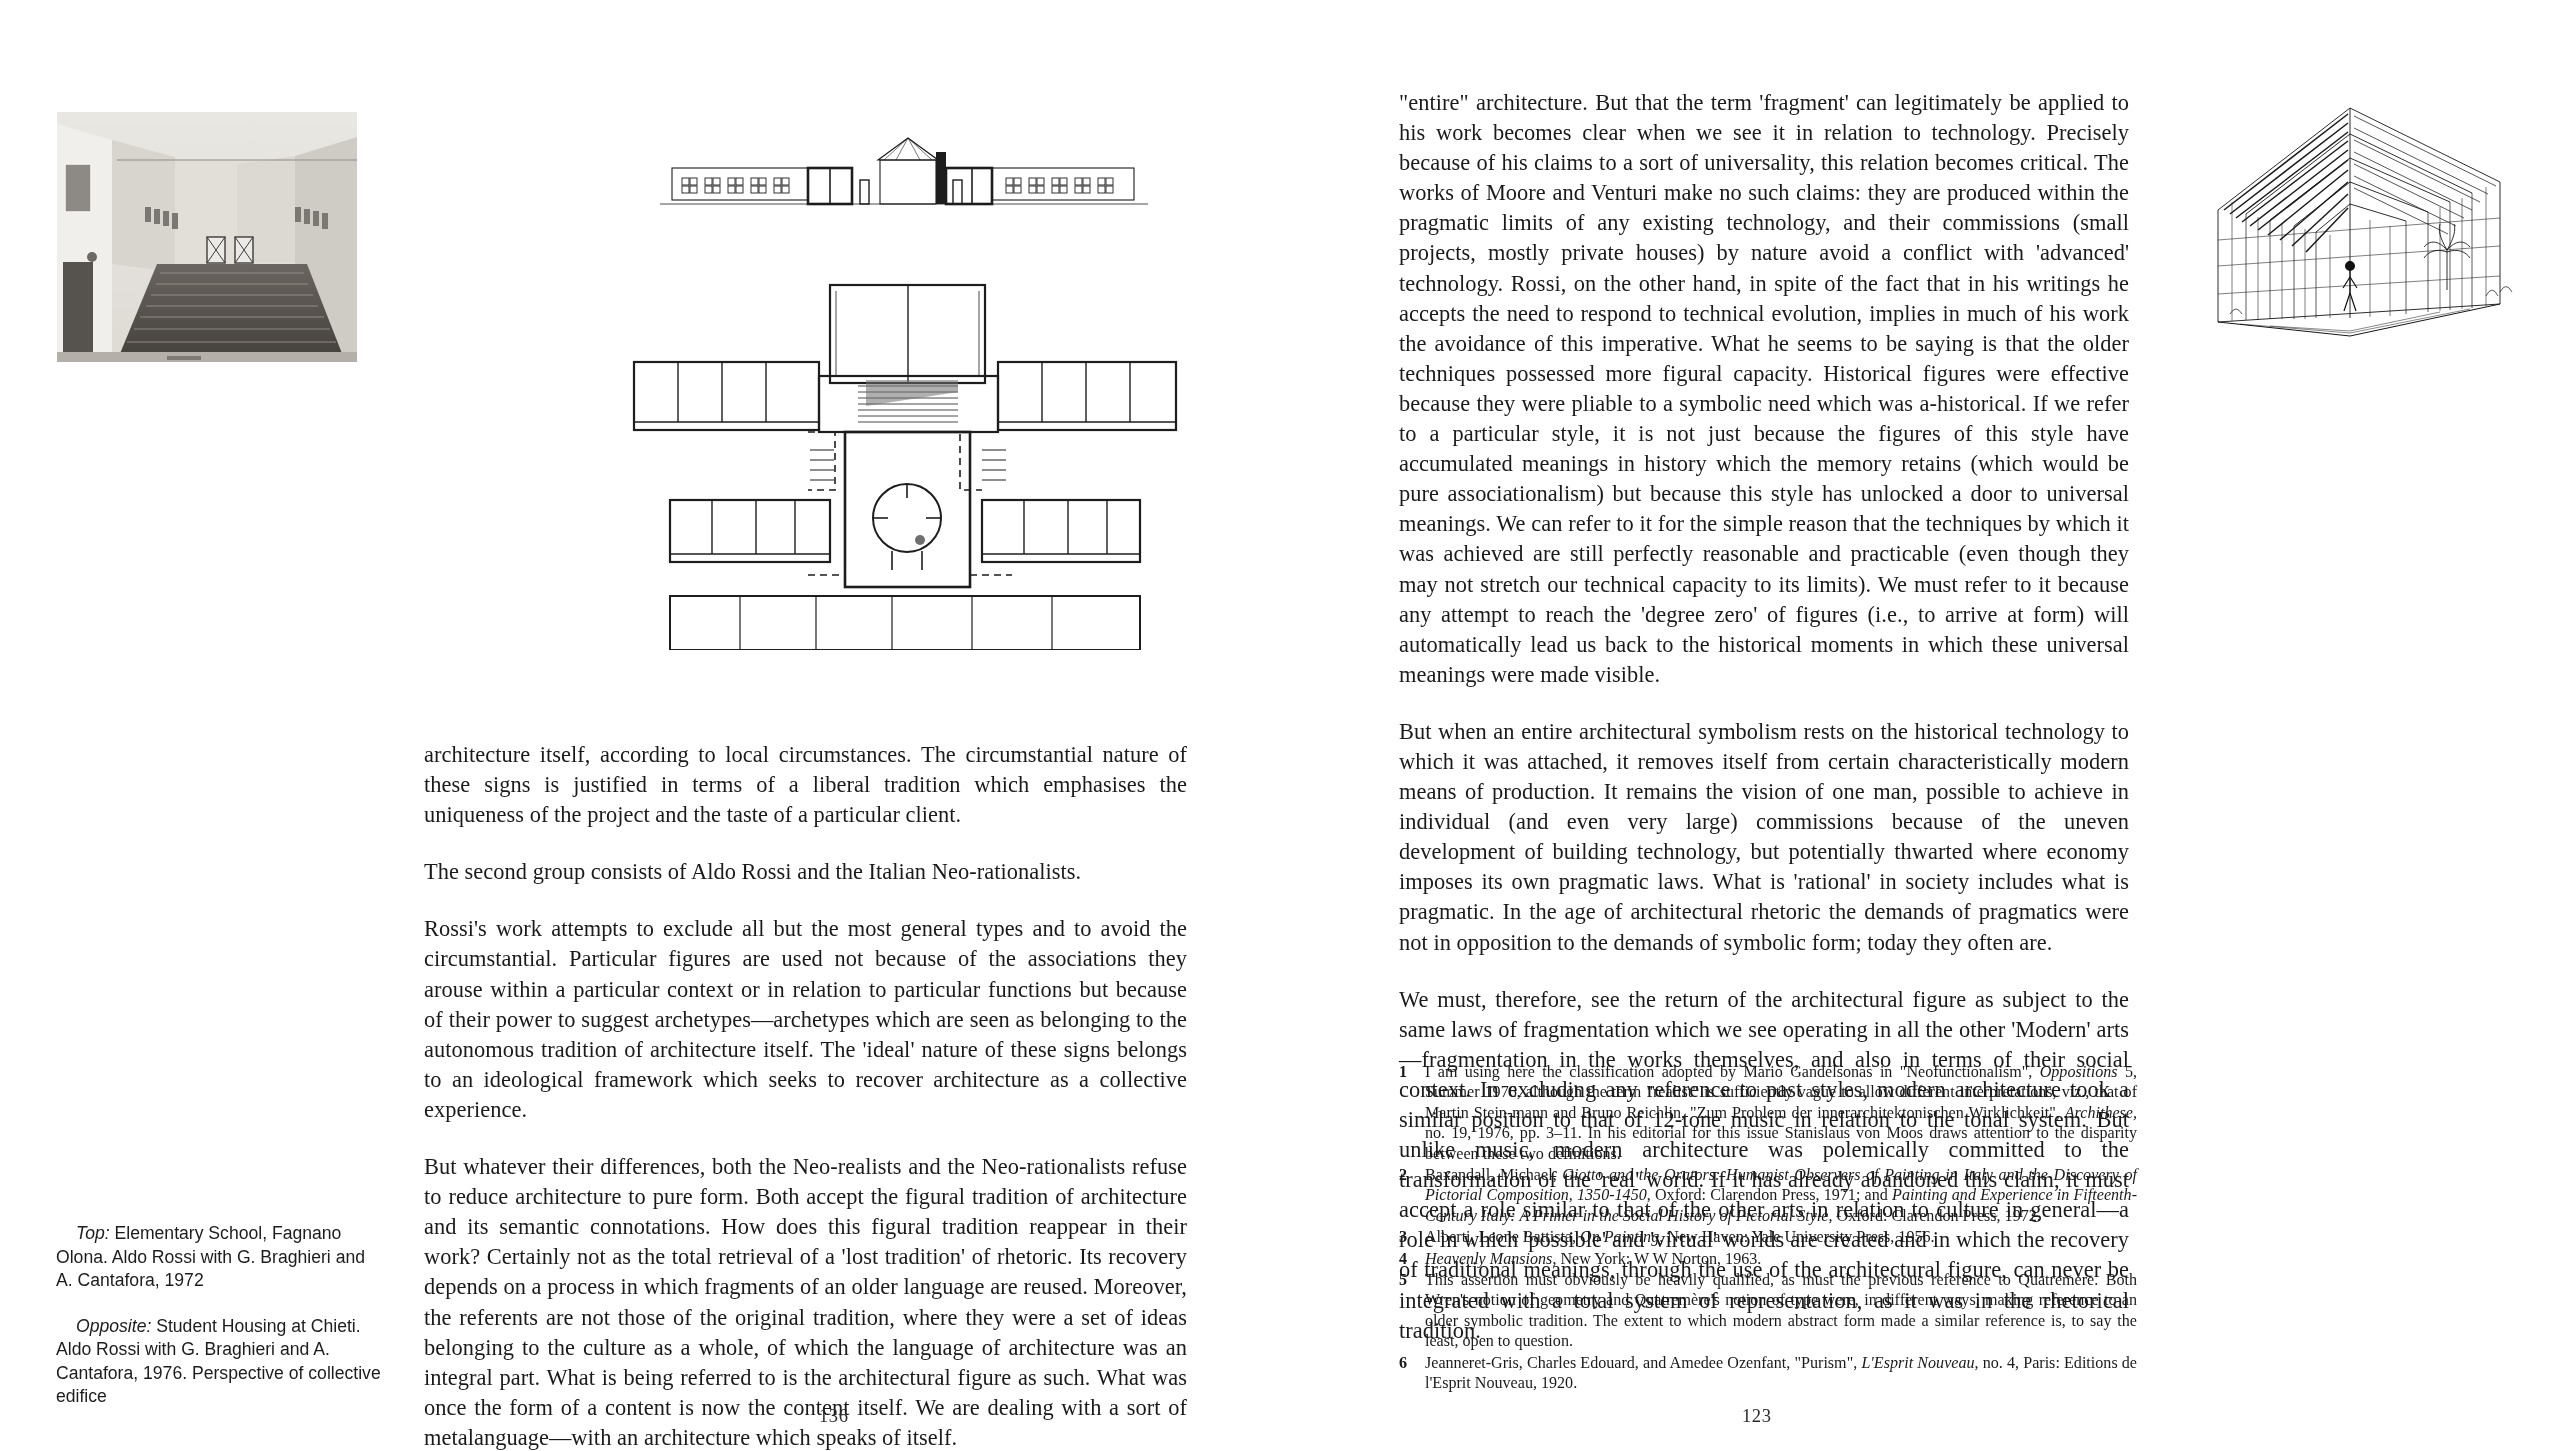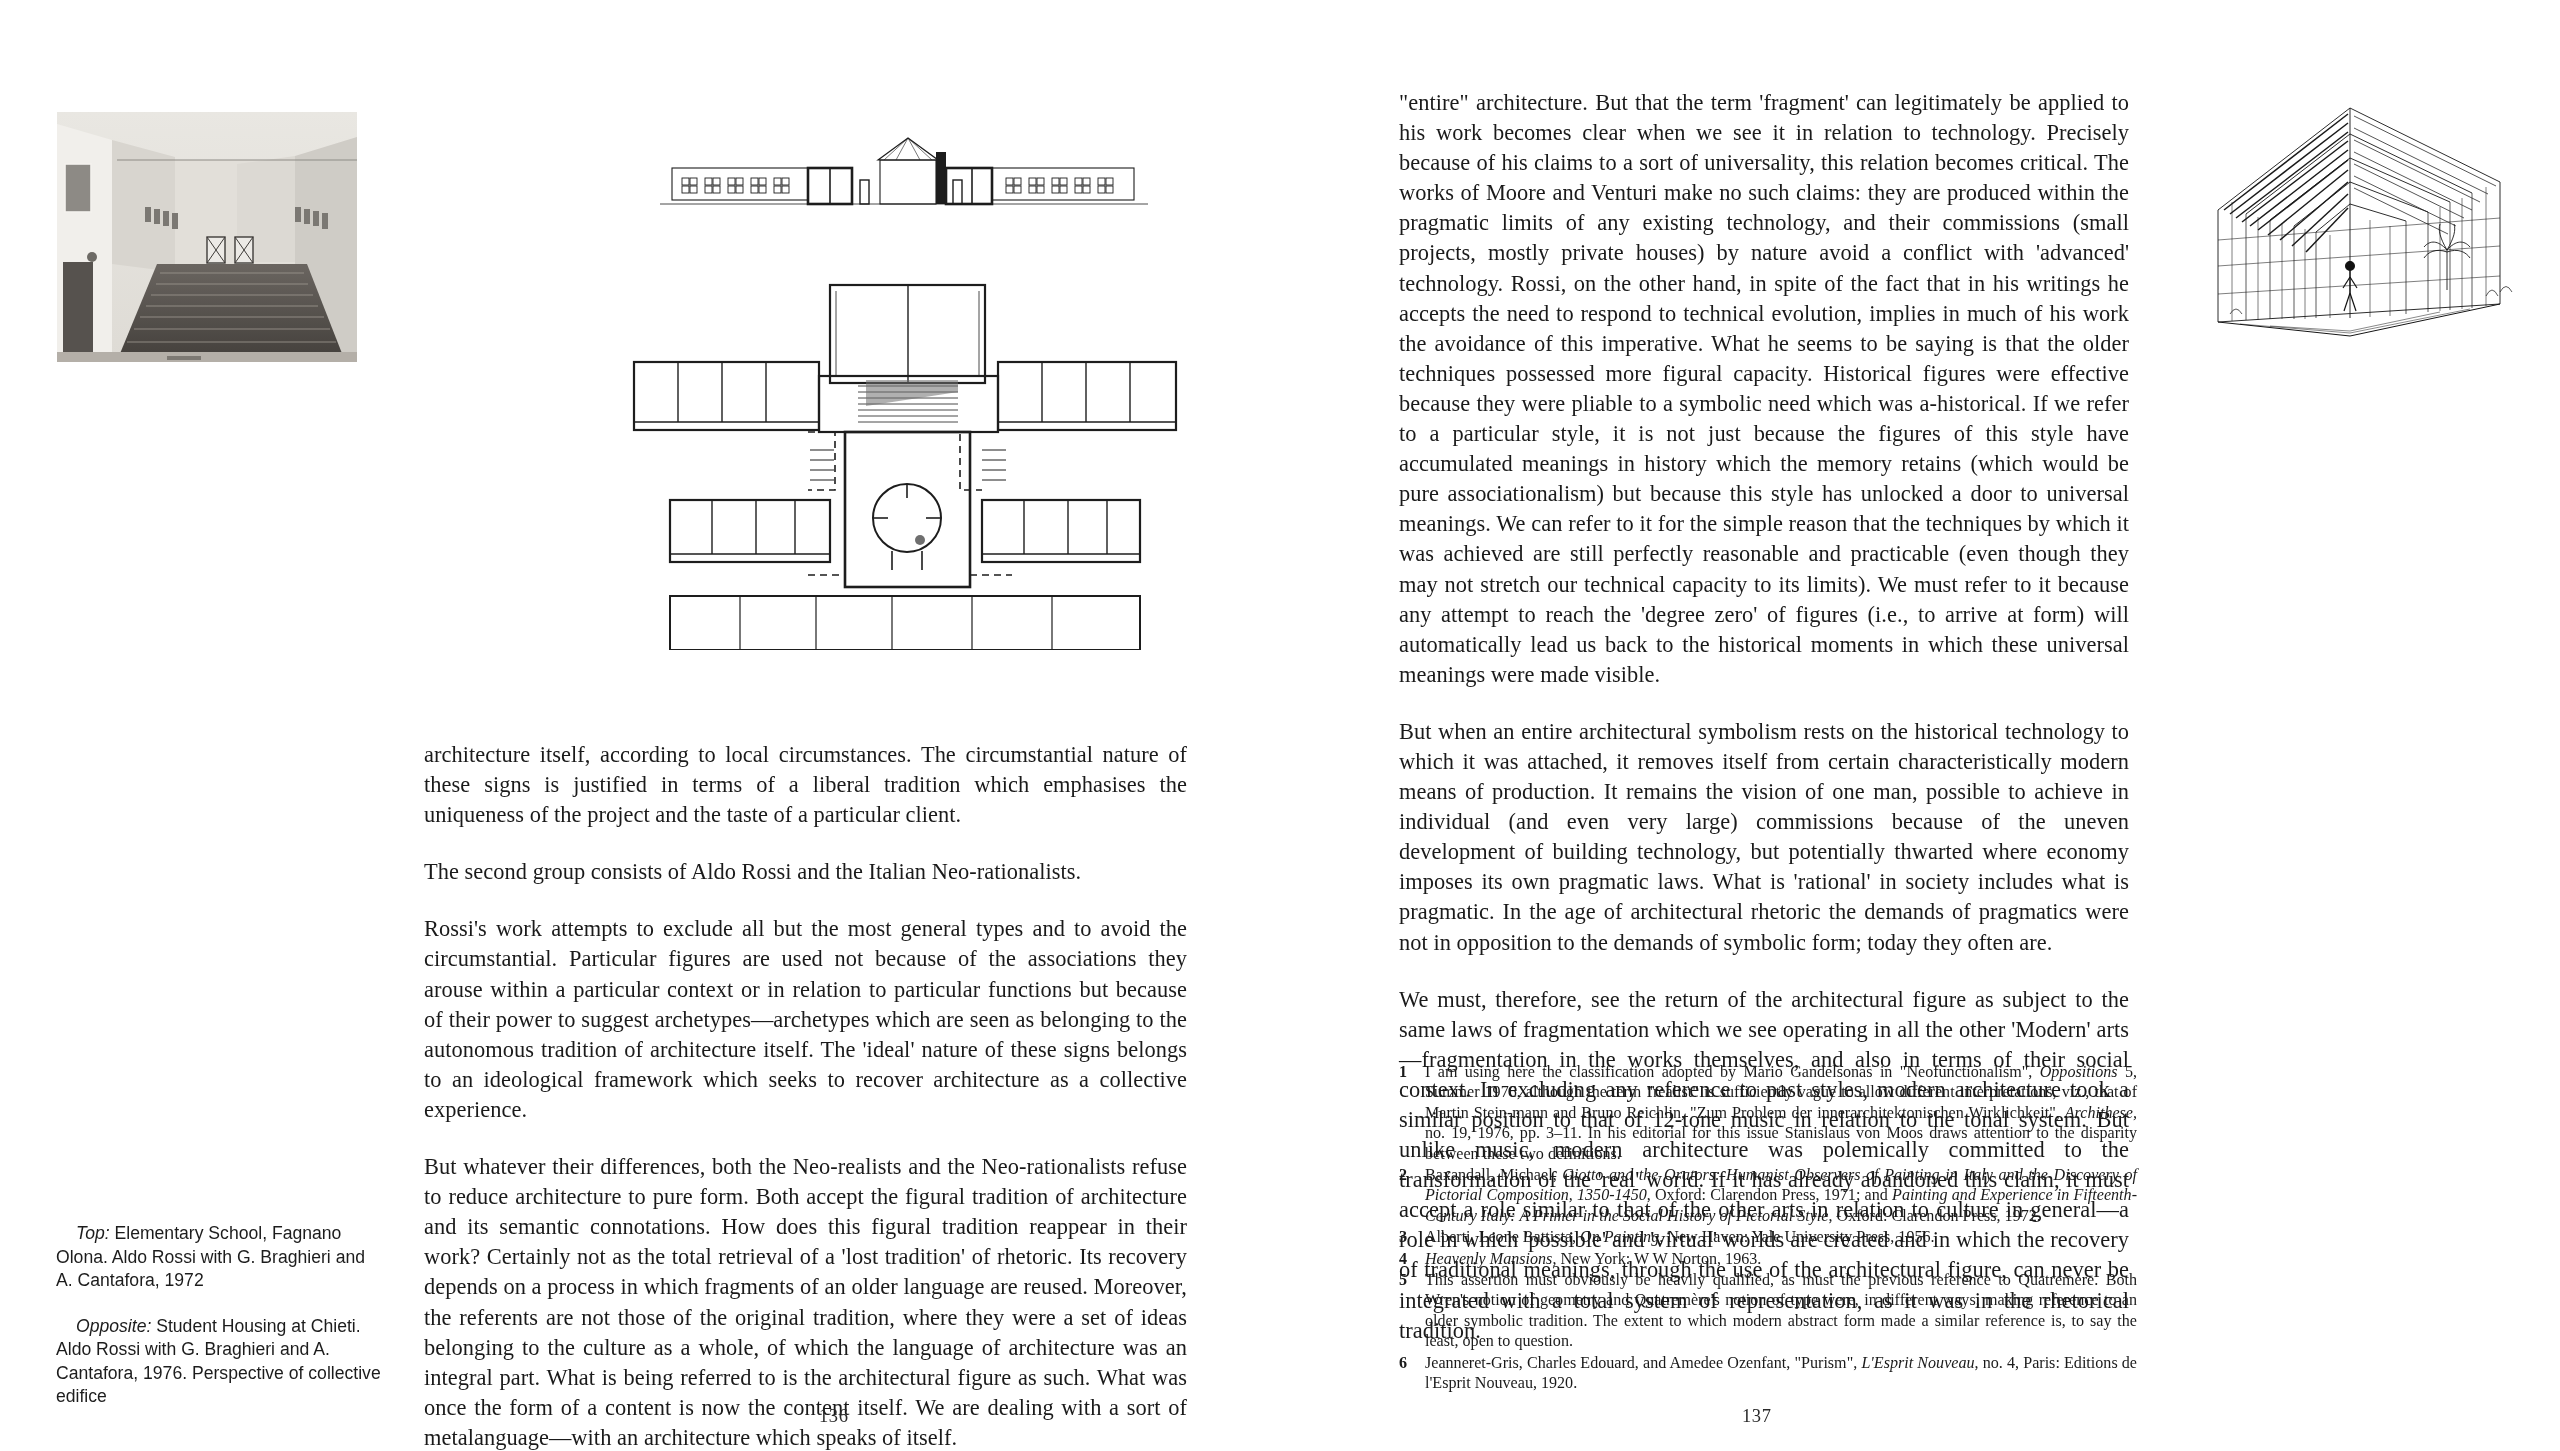--- a/index.html
+++ b/index.html
@@ -503,15 +503,15 @@
       <div class="fn-num">5</div>
       <div class="fn-text">This assertion must obviously be heavily qualified, as must the previous reference to Quatremère. Both Wren's notion of geometry and Quatremère's notion of type were, in different ways, making reference to an older symbolic tradition. The extent to which modern abstract form made a similar reference is, to say the least, open to question.</div>
     </div>
     <div class="fn-row">
       <div class="fn-num">6</div>
       <div class="fn-text">Jeanneret-Gris, Charles Edouard, and Amedee Ozenfant, "Purism", <i>L'Esprit Nouveau</i>, no. 4, Paris: Editions de l'Esprit Nouveau, 1920.</div>
     </div>
   </div>
 
   <div class="folio folio-left">136</div>
-  <div class="folio folio-right">137</div>
+  <div class="folio folio-right">123</div>
 
 </div>
 
 </body></html>

